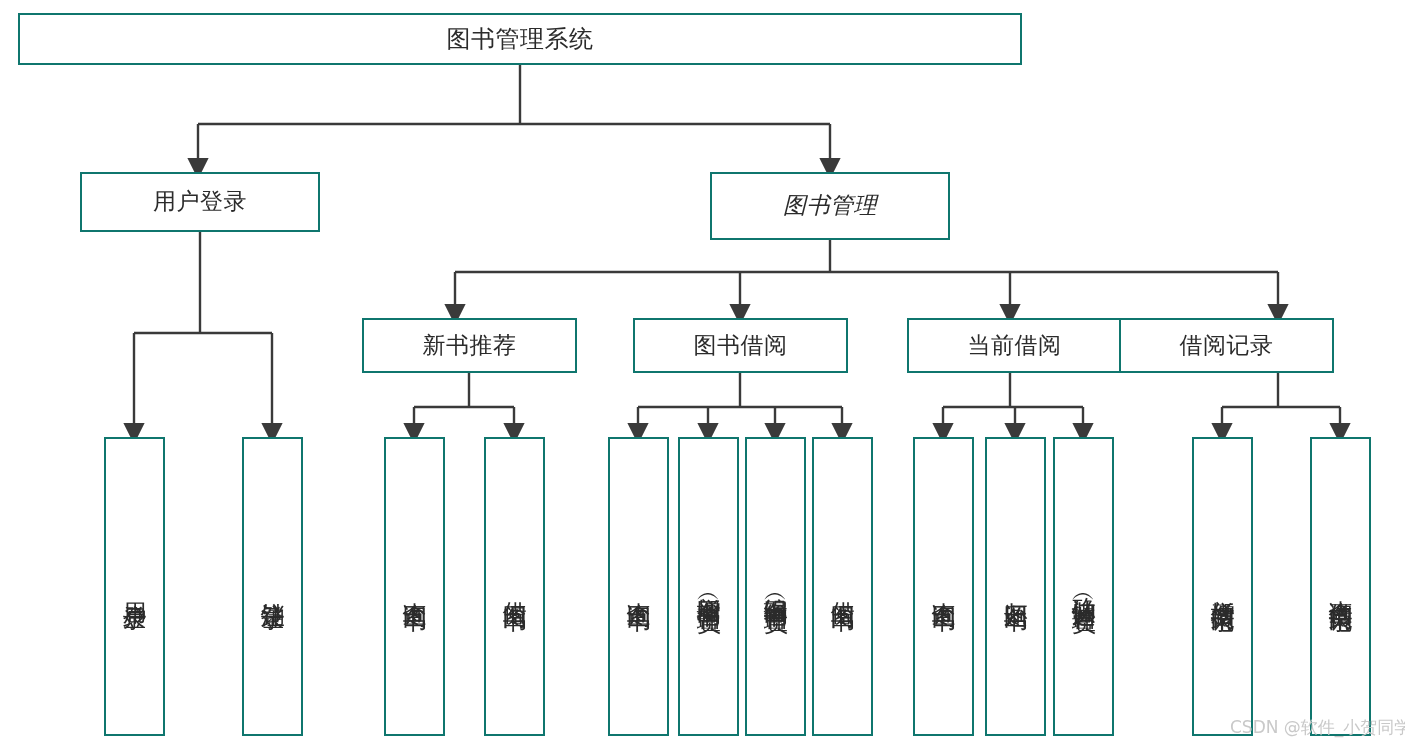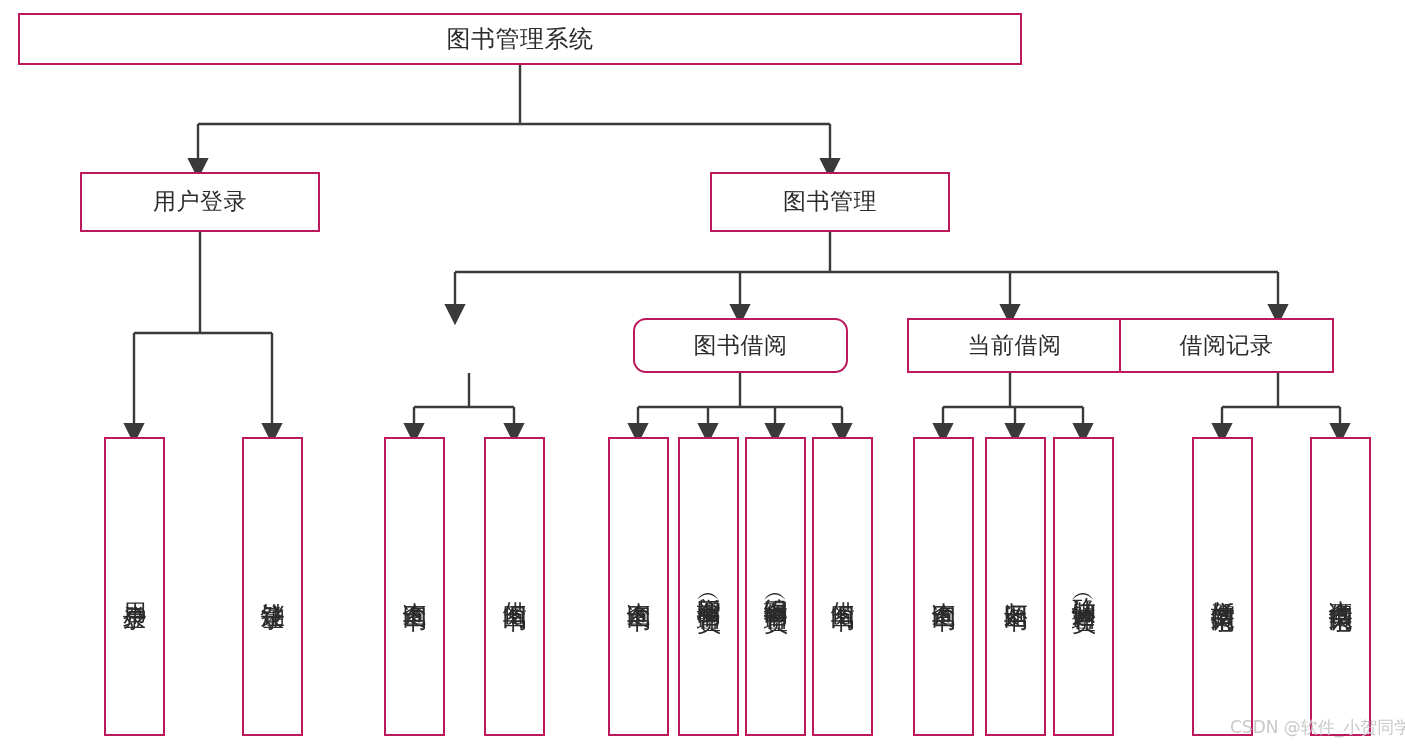--- a/index.html
+++ b/index.html
@@ -21,21 +21,21 @@
     position: absolute;
     left: 0;
     top: 0;
     width: 1405px;
     height: 747px;
     pointer-events: none;
   }
   .node {
     position: absolute;
     box-sizing: border-box;
-    border: 2px solid #be185d;
+    border: 2px solid #0f766e;
     background: #ffffff;
     display: flex;
     align-items: center;
     justify-content: center;
     color: #2b2b2b;
   }
   .node .lbl {
     display: block;
     text-align: center;
     line-height: 1.18;
@@ -129,25 +129,28 @@
     </g>
   </svg>
 
   <div class="node h root" style="left:18px; top:13px; width:1004px; height:52px;">
     <span class="lbl">图书管理系统</span>
   </div>
 
   <div class="node h" style="left:80px; top:172px; width:240px; height:60px;">
     <span class="lbl">用户登录</span>
   </div>
-  <div class="node h" style="left:710px; top:172px; width:240px; height:60px;">
+  <div class="node h" style="left:710px; top:172px; width:240px; height:68px;font-style:italic;">
     <span class="lbl">图书管理</span>
   </div>
 
-  <div class="node h" style="left:633px; top:318px; width:215px; height:55px;border-radius:13px;">
+  <div class="node h" style="left:362px; top:318px; width:215px; height:55px;">
+    <span class="lbl">新书推荐</span>
+  </div>
+  <div class="node h" style="left:633px; top:318px; width:215px; height:55px;">
     <span class="lbl">图书借阅</span>
   </div>
   <div class="node h" style="left:907px; top:318px; width:215px; height:55px;justify-content:center;">
     <span class="lbl">当前借阅</span>
   </div>
   <div class="node h" style="left:1119px; top:318px; width:215px; height:55px;">
     <span class="lbl">借阅记录</span>
   </div>
 
   <div class="node v" style="left:104px; top:437px; width:61px; height:299px;">

